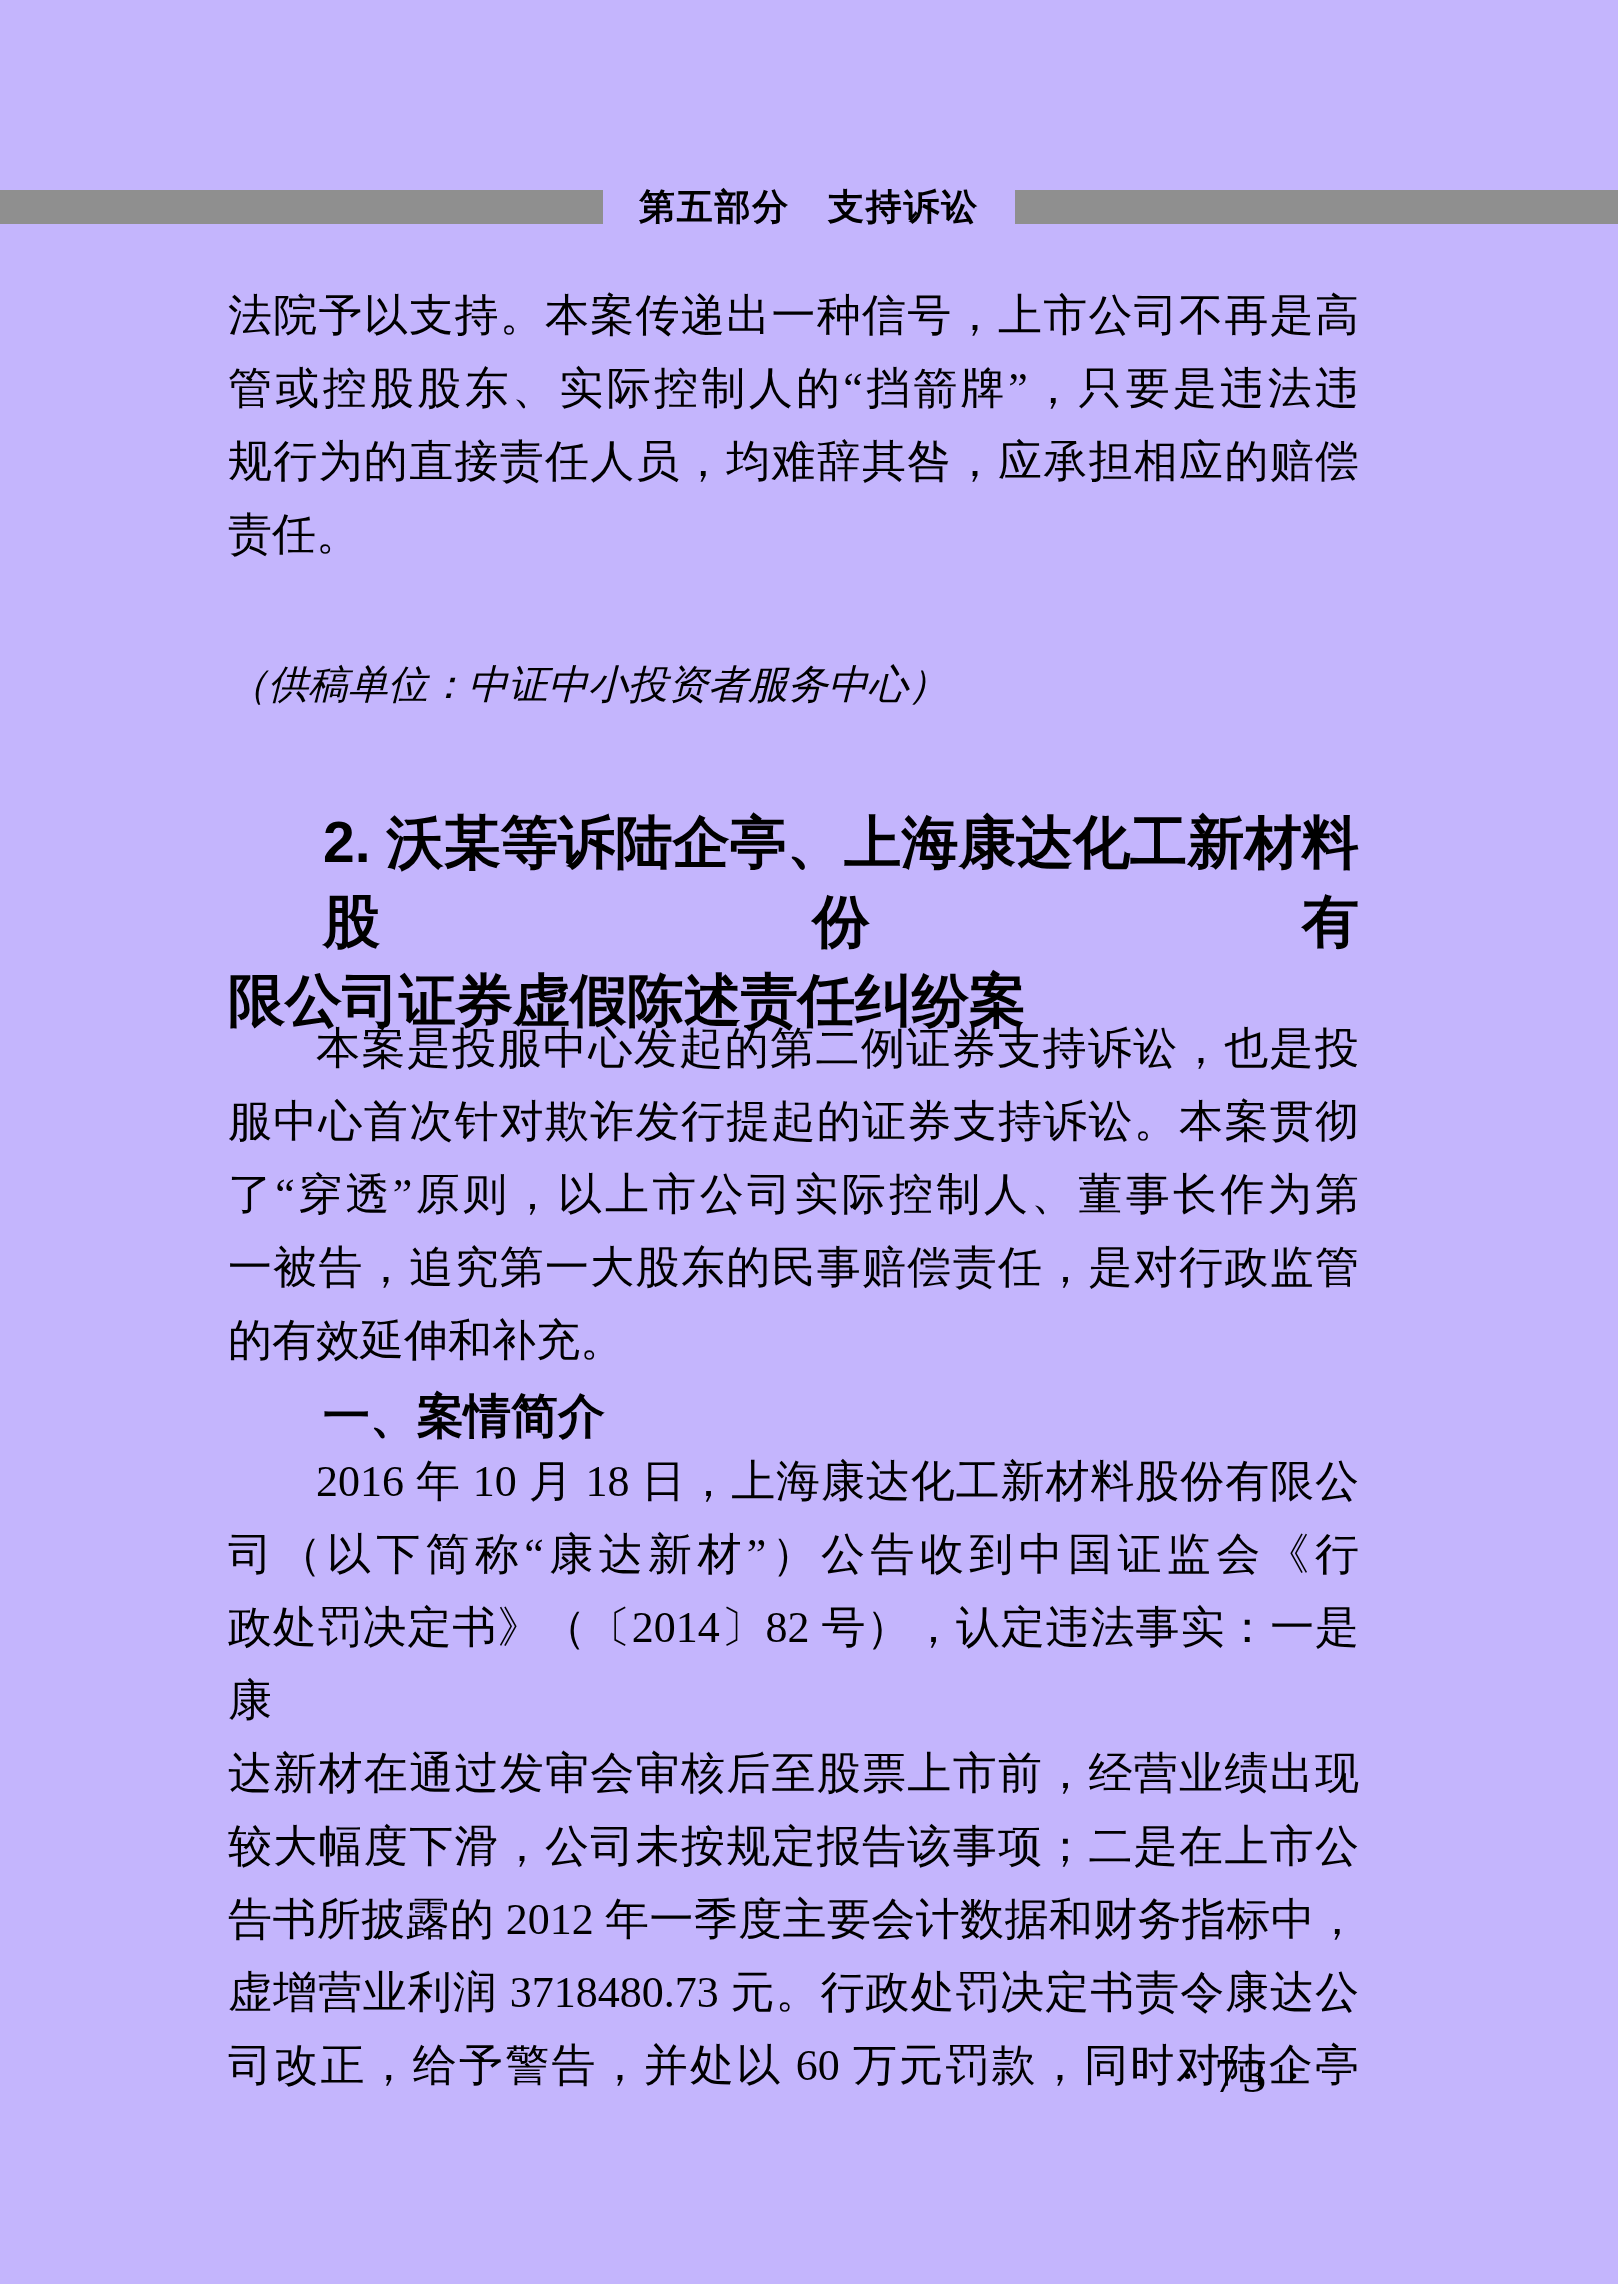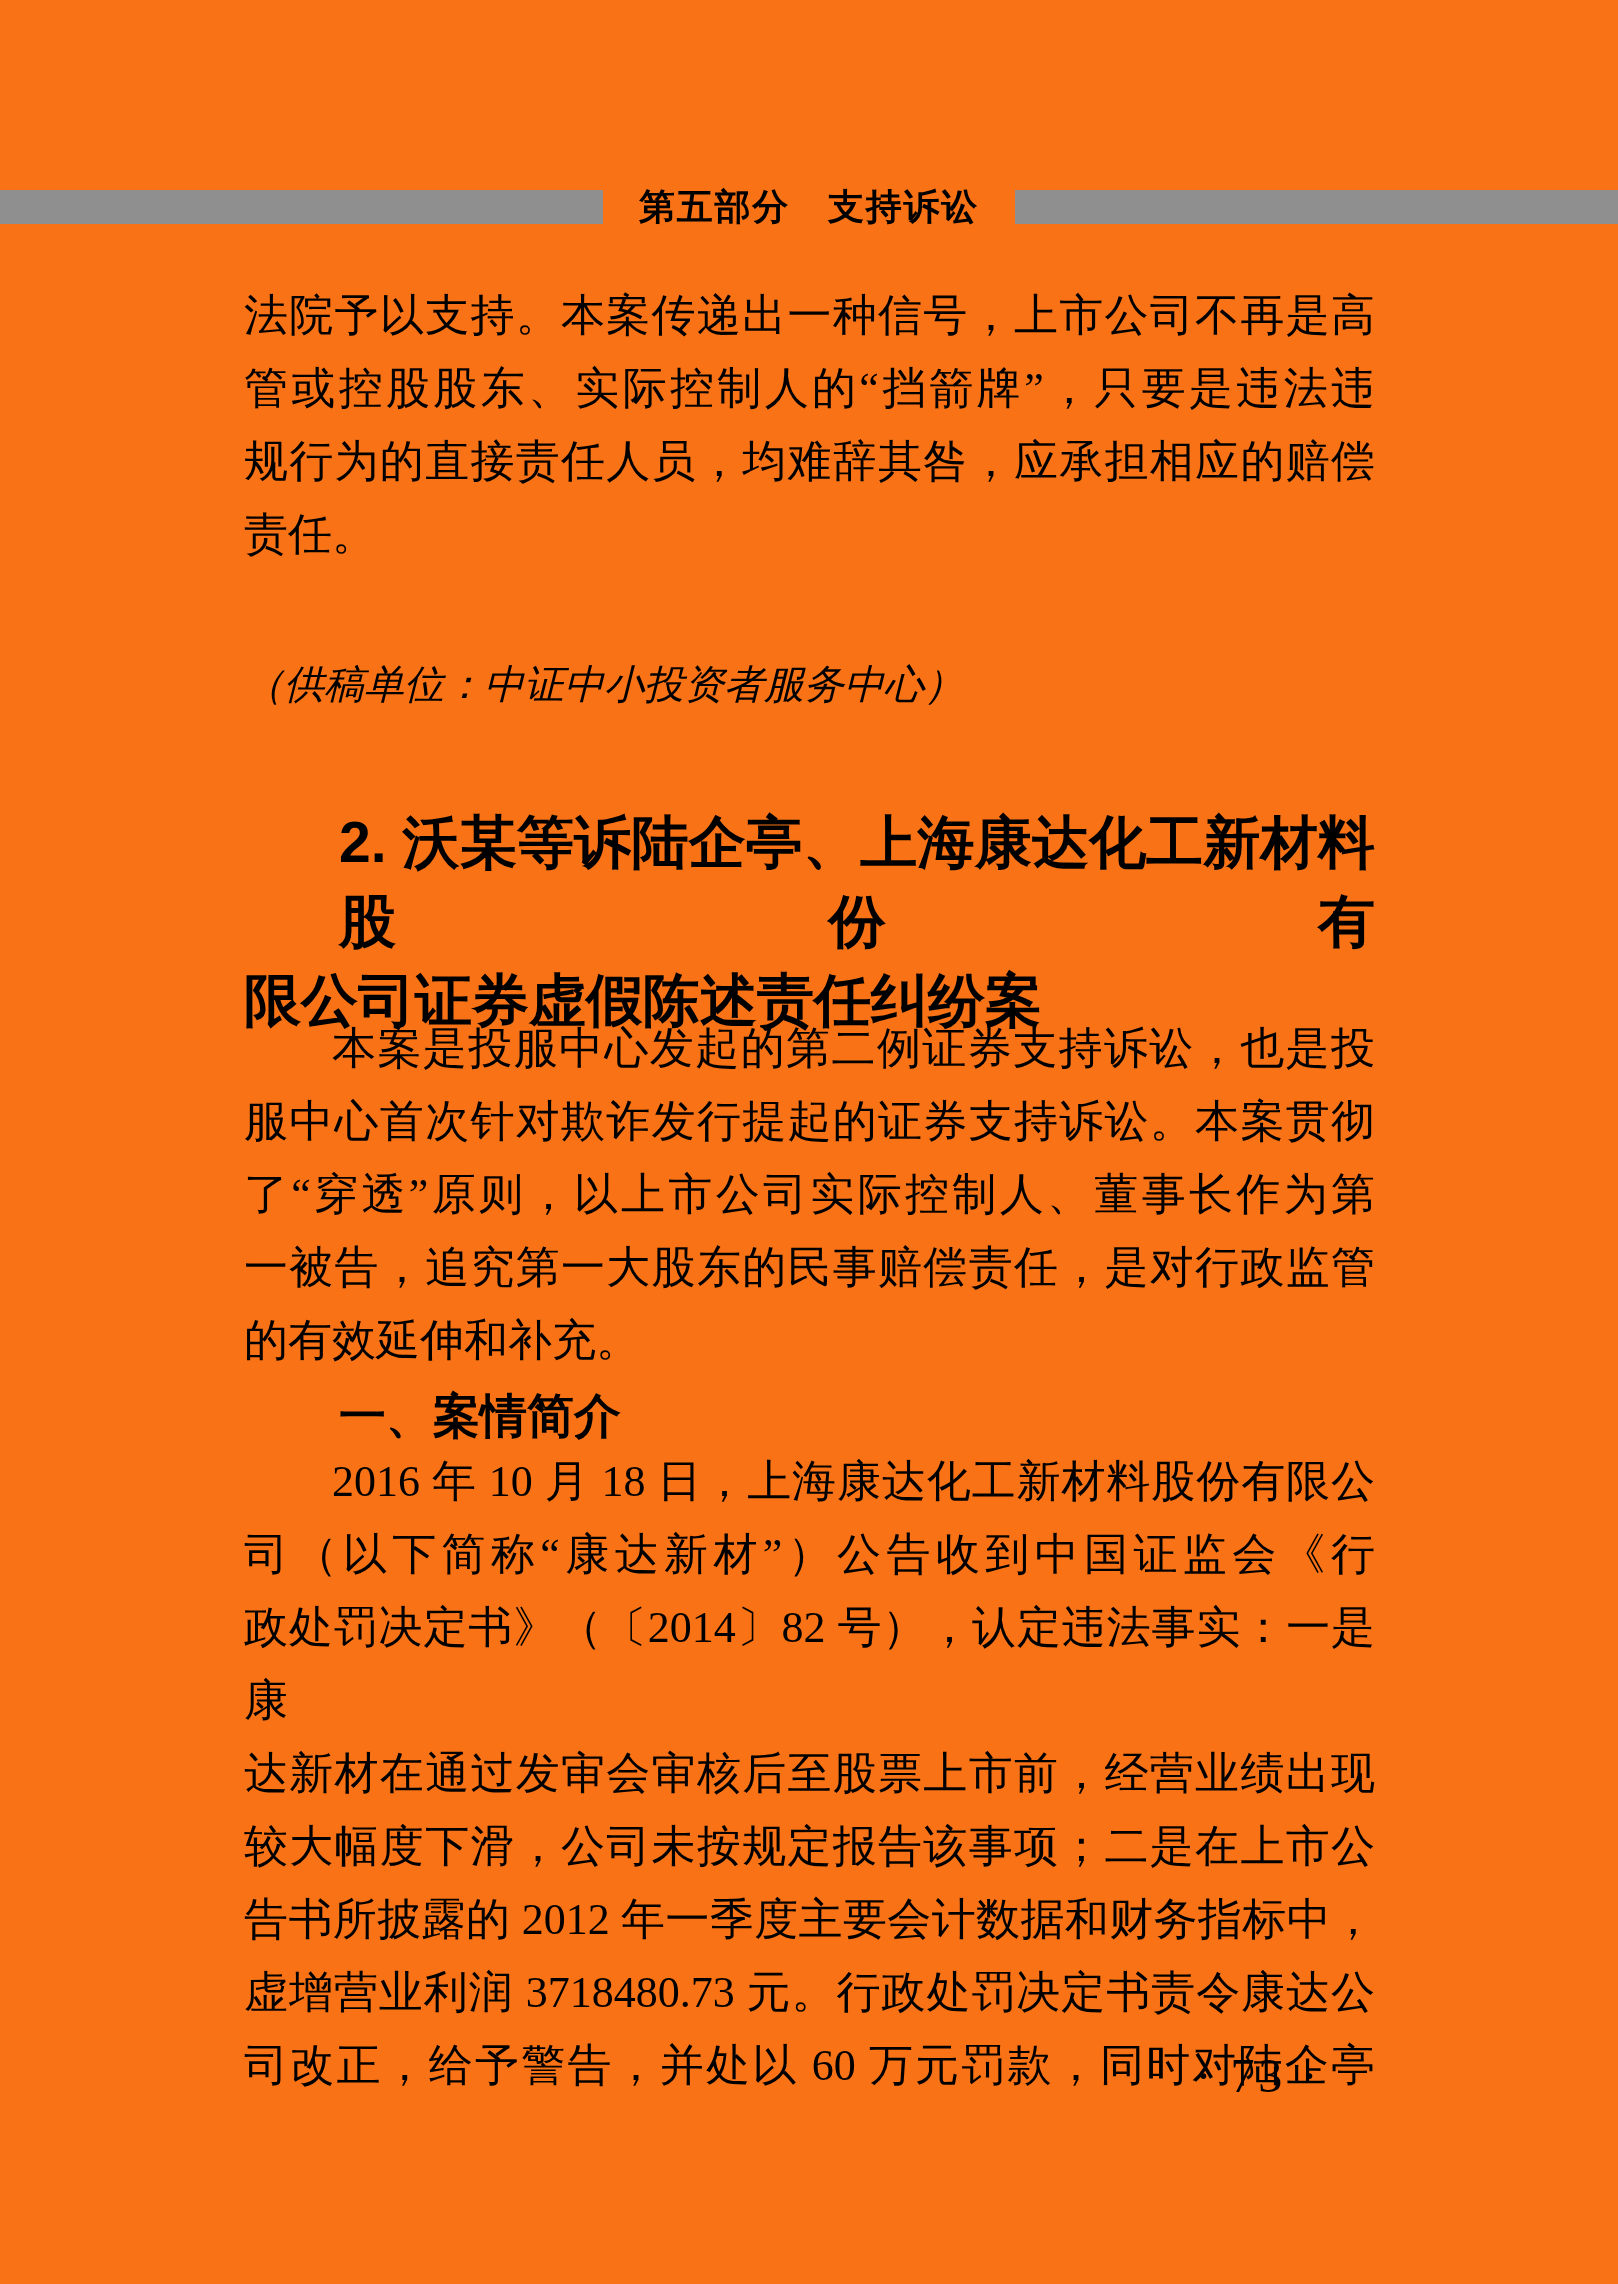--- a/index.html
+++ b/index.html
@@ -1,20 +1,20 @@
 <!DOCTYPE html>
 <html style="font-size:14.3px"><head>
 <meta charset="utf-8">
 <style>
   html, body { margin: 0; padding: 0; background: #e8e8e8; }
   .page {
     position: relative;
     width: 1618px;
     height: 2285px;
-    background: #f97316;
+    background: #c4b5fd;
     overflow: hidden;
     color: #000;
   }
   
   .running-header {
     position: absolute;
     top: 190px; left: 0;
     width: 1618px; height: 34px;
     display: flex;
     align-items: center;
@@ -30,21 +30,21 @@
     font-family: "Liberation Sans", "DejaVu Sans", sans-serif;
     font-weight: 700;
     font-size: 36px;
     line-height: 34px;
     white-space: nowrap;
     letter-spacing: 1.8px;
   }
   
   .txtblock {
     position: absolute;
-    left: 244px;
+    left: 228px;
     width: 1131px;
     font-family: "Liberation Serif", "DejaVu Serif", serif;
     font-size: 44px;
     line-height: 73px;
     text-align: justify;
     text-justify: inter-ideograph;
   }
   .line { white-space: nowrap; }
   .jl {  
     white-space: normal;

